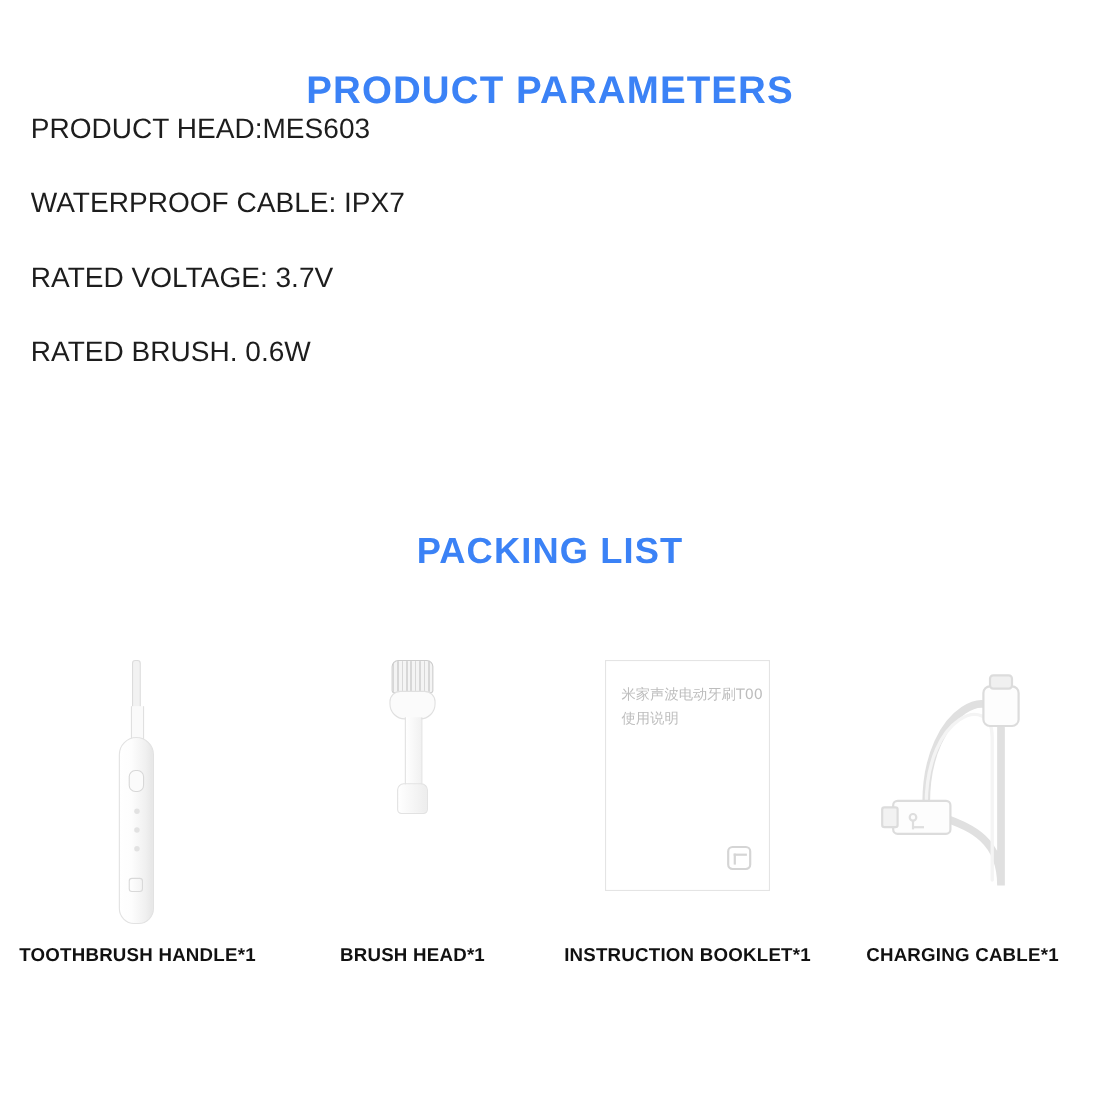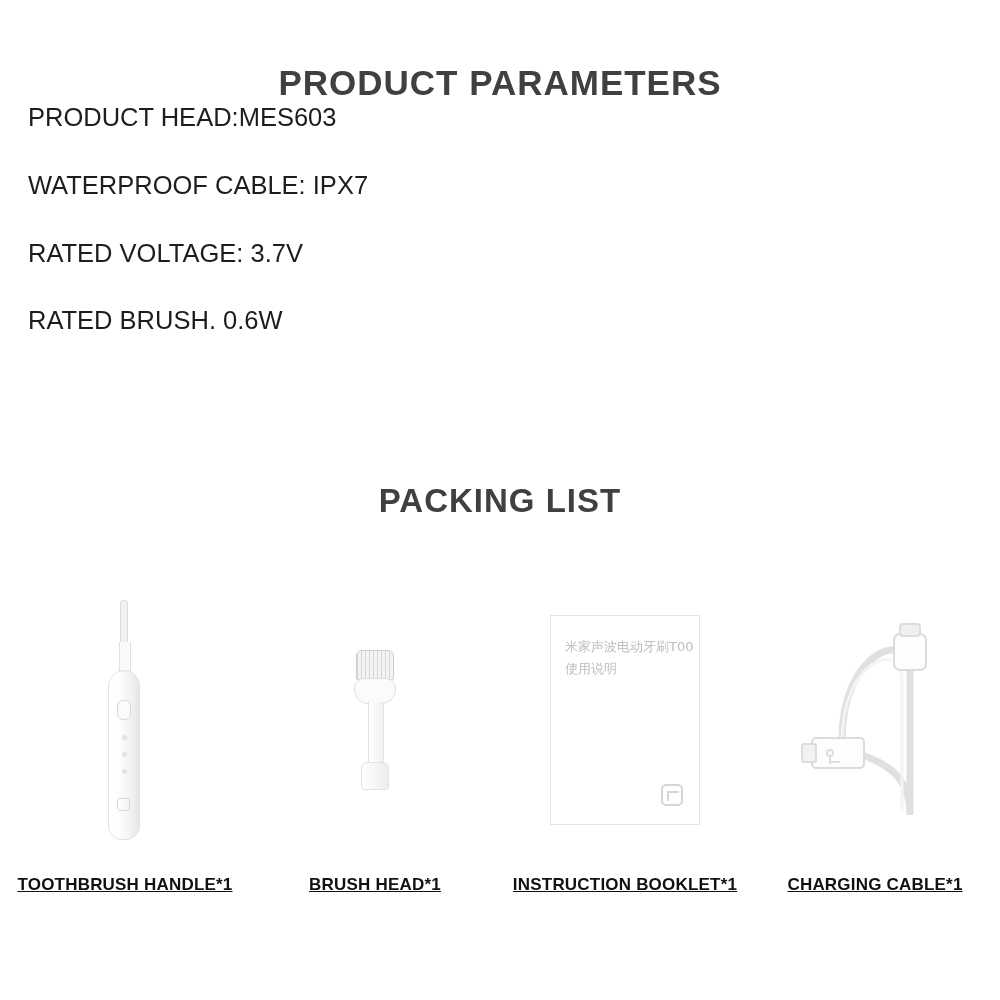--- a/index.html
+++ b/index.html
@@ -19,21 +19,21 @@
     width: 1000px;
     height: 1000px;
     box-sizing: border-box;
   }
 
   
   .section-title {
     text-align: center;
     font-weight: bold;
     letter-spacing: 1px;
-    color: #404040;
+    color: #3b82f6;
   }
   #params-title {
     position: absolute;
     top: 40px;
     left: 0;
     width: 1000px;
     font-size: 35px;
   }
   #packing-title {
     position: absolute;
@@ -73,32 +73,31 @@
   }
   .pack-item {
     width: 230px;
     display: flex;
     flex-direction: column;
     align-items: center;
   }
   .pack-art {
     height: 240px;
     display: flex;
-    align-items: center;
+    align-items: flex-start;
     justify-content: center;
   }
   .pack-label {
-    margin-top: 34px;
+    margin-top: 18px;
     font-size: 17px;
     font-weight: bold;
     text-align: center;
     line-height: 1.25;
     color: #111111;
     letter-spacing: 0.2px;
-    text-decoration: underline;
   }
 
   
   .brush-handle {
     position: relative;
     width: 46px;
     height: 240px;
   }
   .bh-bristles {
     position: absolute;

